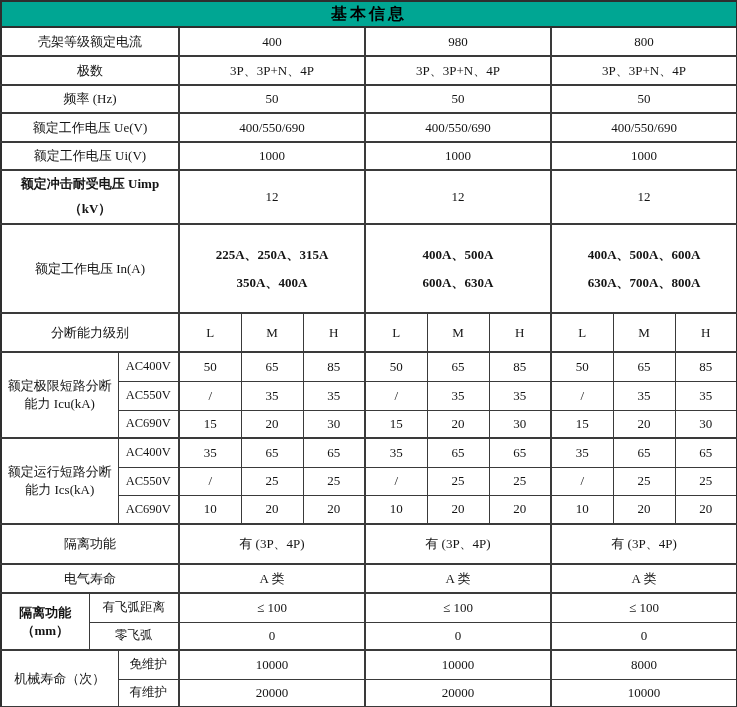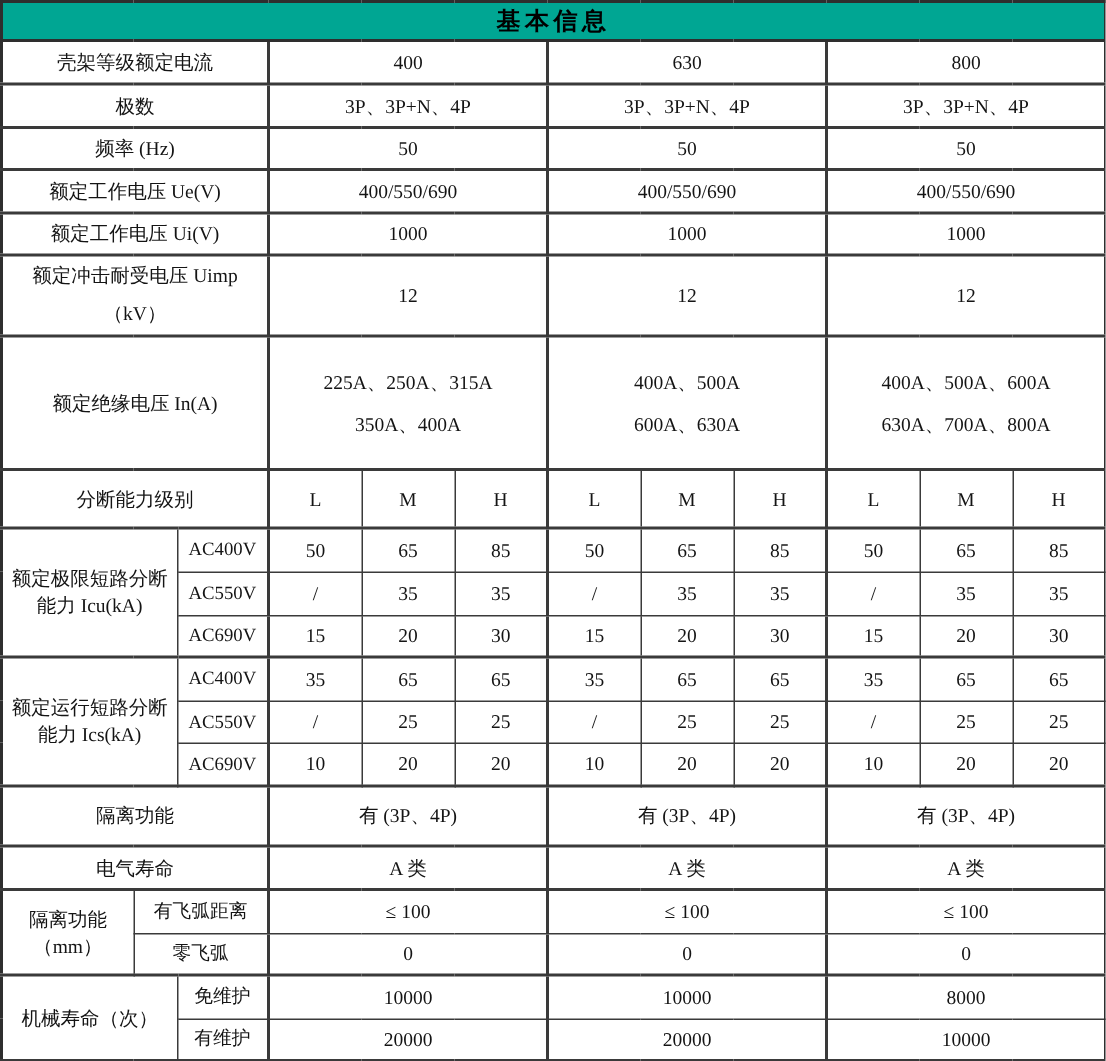--- a/index.html
+++ b/index.html
@@ -23,21 +23,21 @@
   .title{
     background:#00a693;
     color:#000000;
     font-weight:bold;
     font-size:16px;
     letter-spacing:3px;
     border-bottom:2px solid #2e2e2e;
   }
   .gs td{border-top-width:2px;}      
   .gb{border-left-width:2px;}        
-  .pre{white-space:pre-line;}
+  .pre{white-space:pre-line;font-weight:bold;}
   .tall{line-height:2.15;margin-top:24px;}
   .lbl{}
   .sub{font-size:12.5px;}
 </style>
 </head>
 <body>
 
 <div class="wrap">
 <table>
   <colgroup>
@@ -56,21 +56,21 @@
   </colgroup>
 
   <tbody>
         <tr style="height:26px">
     <td class="title" colspan="12">基本信息</td>
   </tr>
 
   <tr class="gs" style="height:29px">
     <td colspan="3" class="lbl">壳架等级额定电流</td>
     <td colspan="3" class="gb">400</td>
-    <td colspan="3" class="gb">630</td>
+    <td colspan="3" class="gb">980</td>
     <td colspan="3" class="gb">800</td>
   </tr>
 
   <tr class="gs" style="height:29px">
     <td colspan="3" class="lbl">极数</td>
     <td colspan="3" class="gb">3P、3P+N、4P</td>
     <td colspan="3" class="gb">3P、3P+N、4P</td>
     <td colspan="3" class="gb">3P、3P+N、4P</td>
   </tr>
 
@@ -97,21 +97,21 @@
 
   <tr class="gs" style="height:54px">
     <td colspan="3" class="lbl pre" style="line-height:1.9">额定冲击耐受电压 Uimp
 （kV）</td>
     <td colspan="3" class="gb">12</td>
     <td colspan="3" class="gb">12</td>
     <td colspan="3" class="gb">12</td>
   </tr>
 
   <tr class="gs" style="height:89px">
-    <td colspan="3" class="lbl">额定绝缘电压 In(A)</td>
+    <td colspan="3" class="lbl">额定工作电压 In(A)</td>
     <td colspan="3" class="gb pre tall">225A、250A、315A
 350A、400A</td>
     <td colspan="3" class="gb pre tall">400A、500A
 600A、630A</td>
     <td colspan="3" class="gb pre tall">400A、500A、600A
 630A、700A、800A</td>
   </tr>
 
   <tr class="gs" style="height:39px">
     <td colspan="3" class="lbl">分断能力级别</td>

